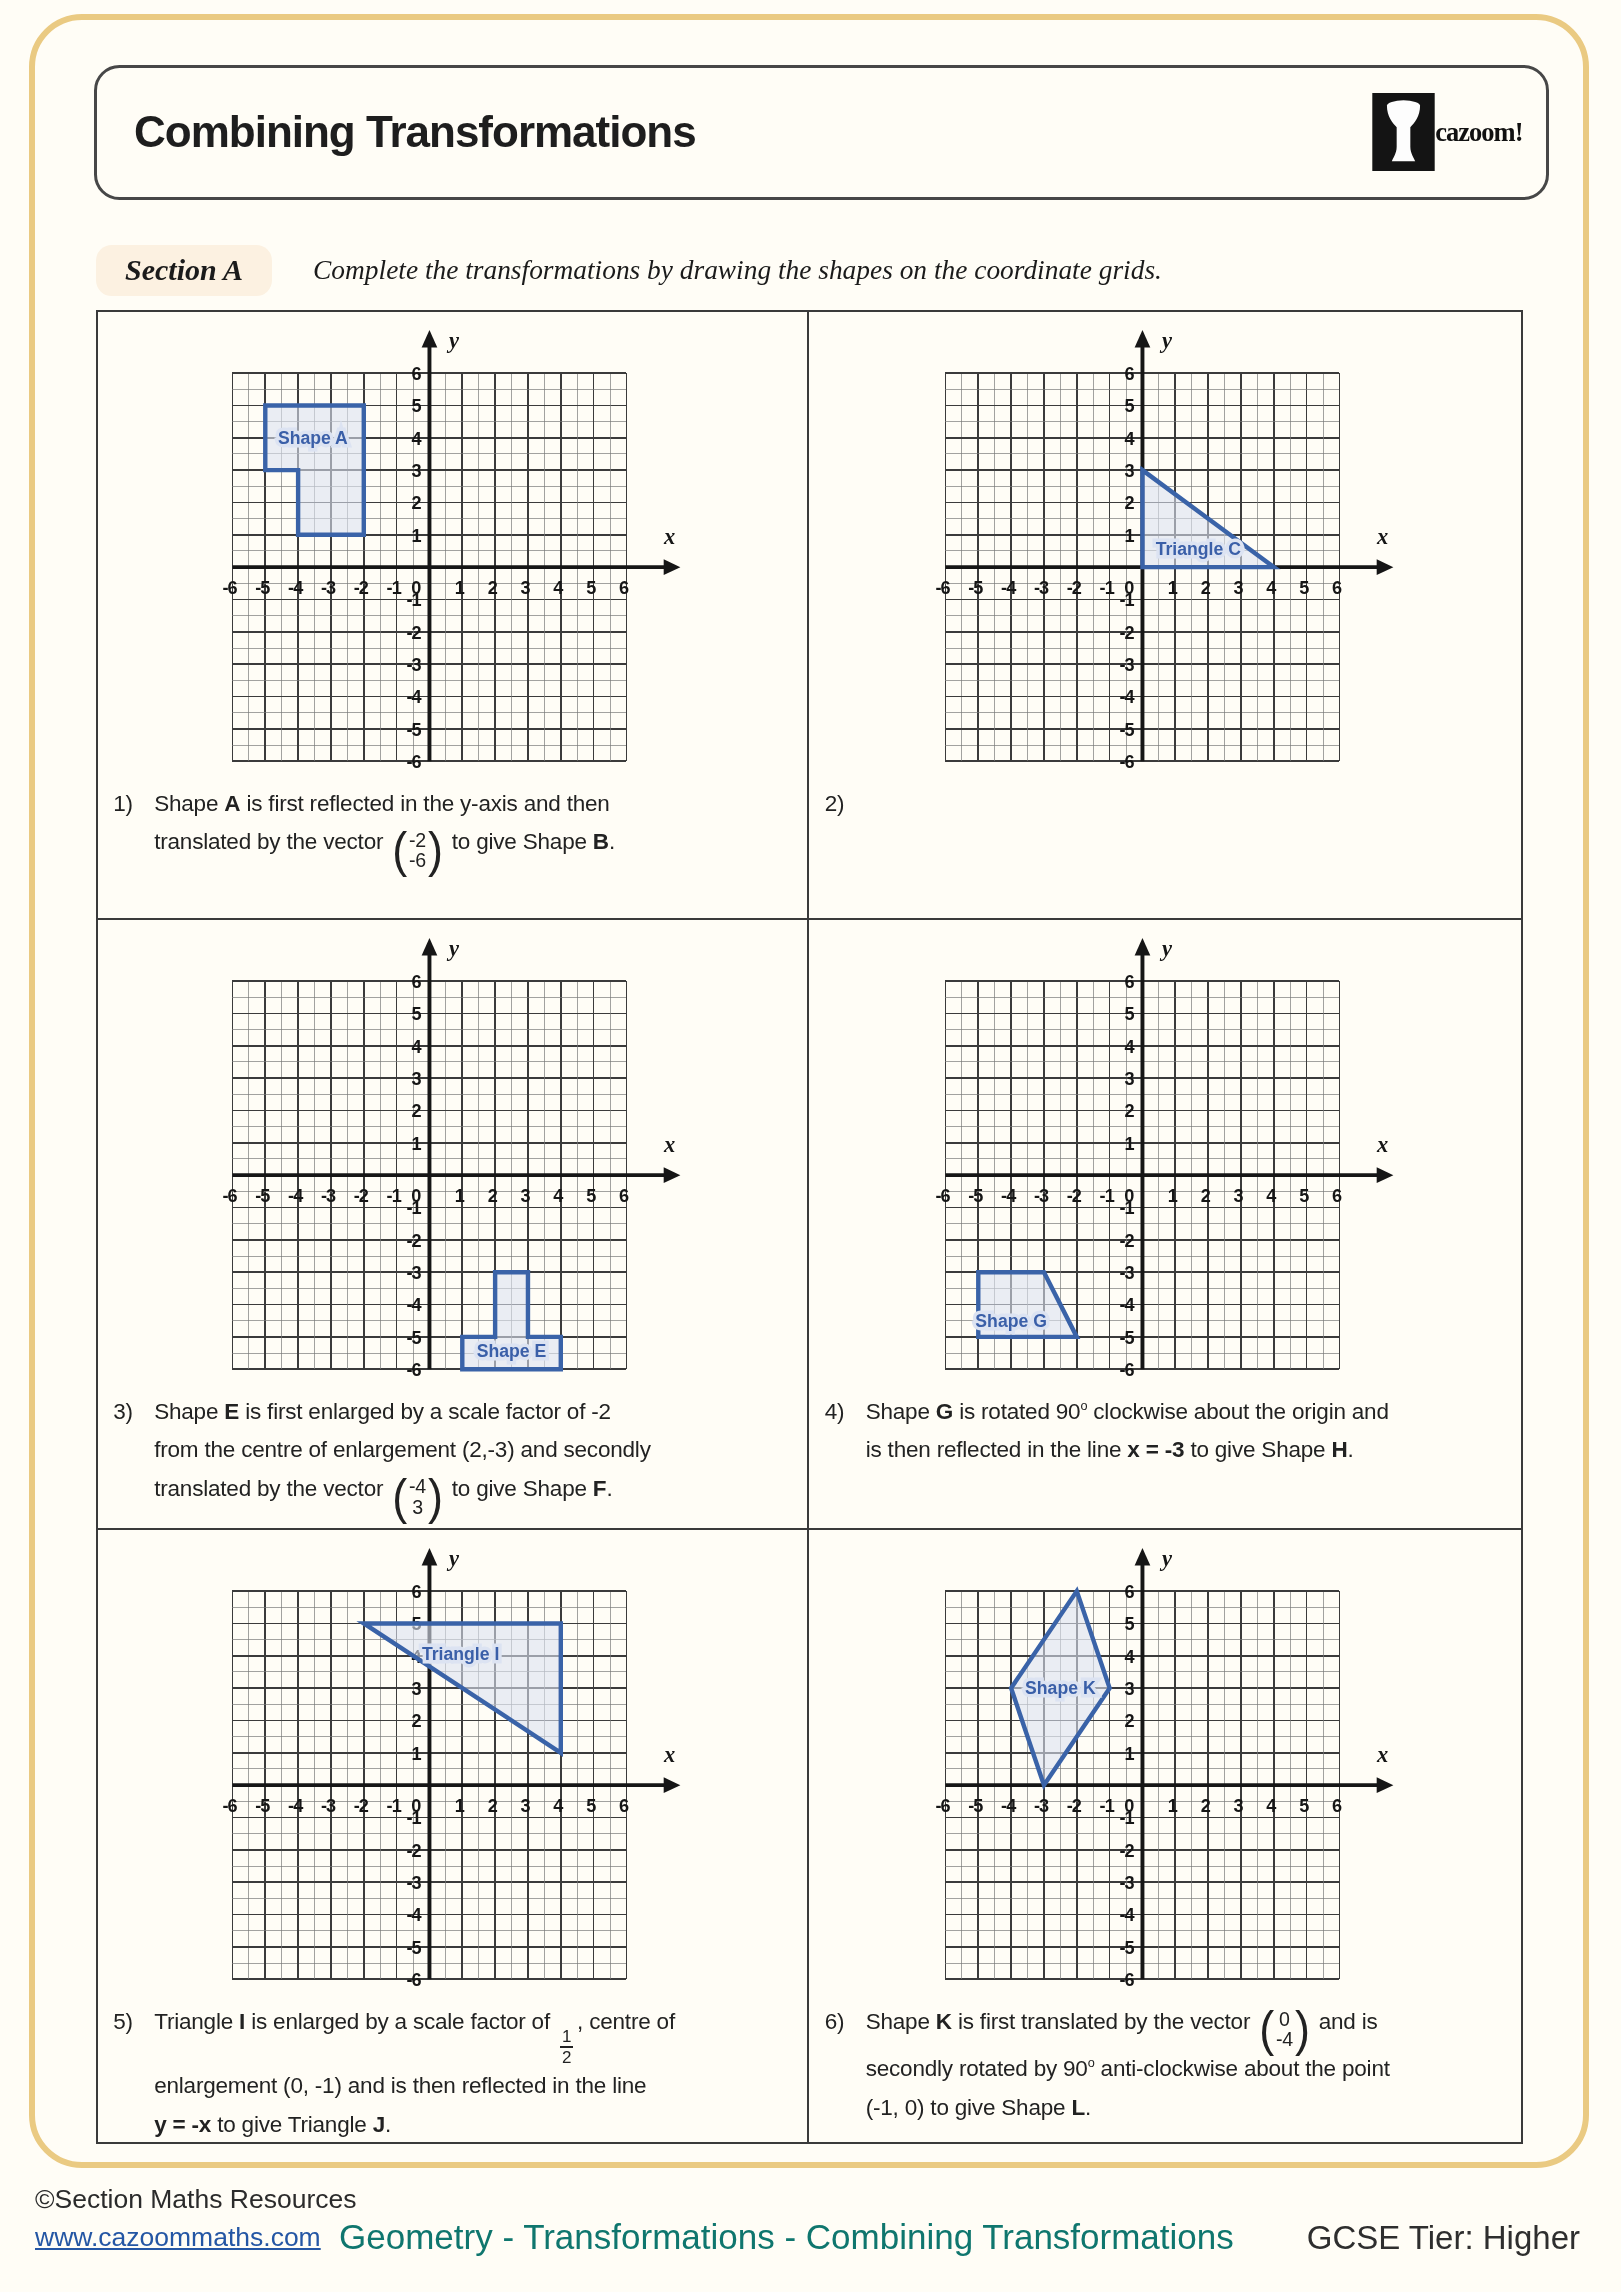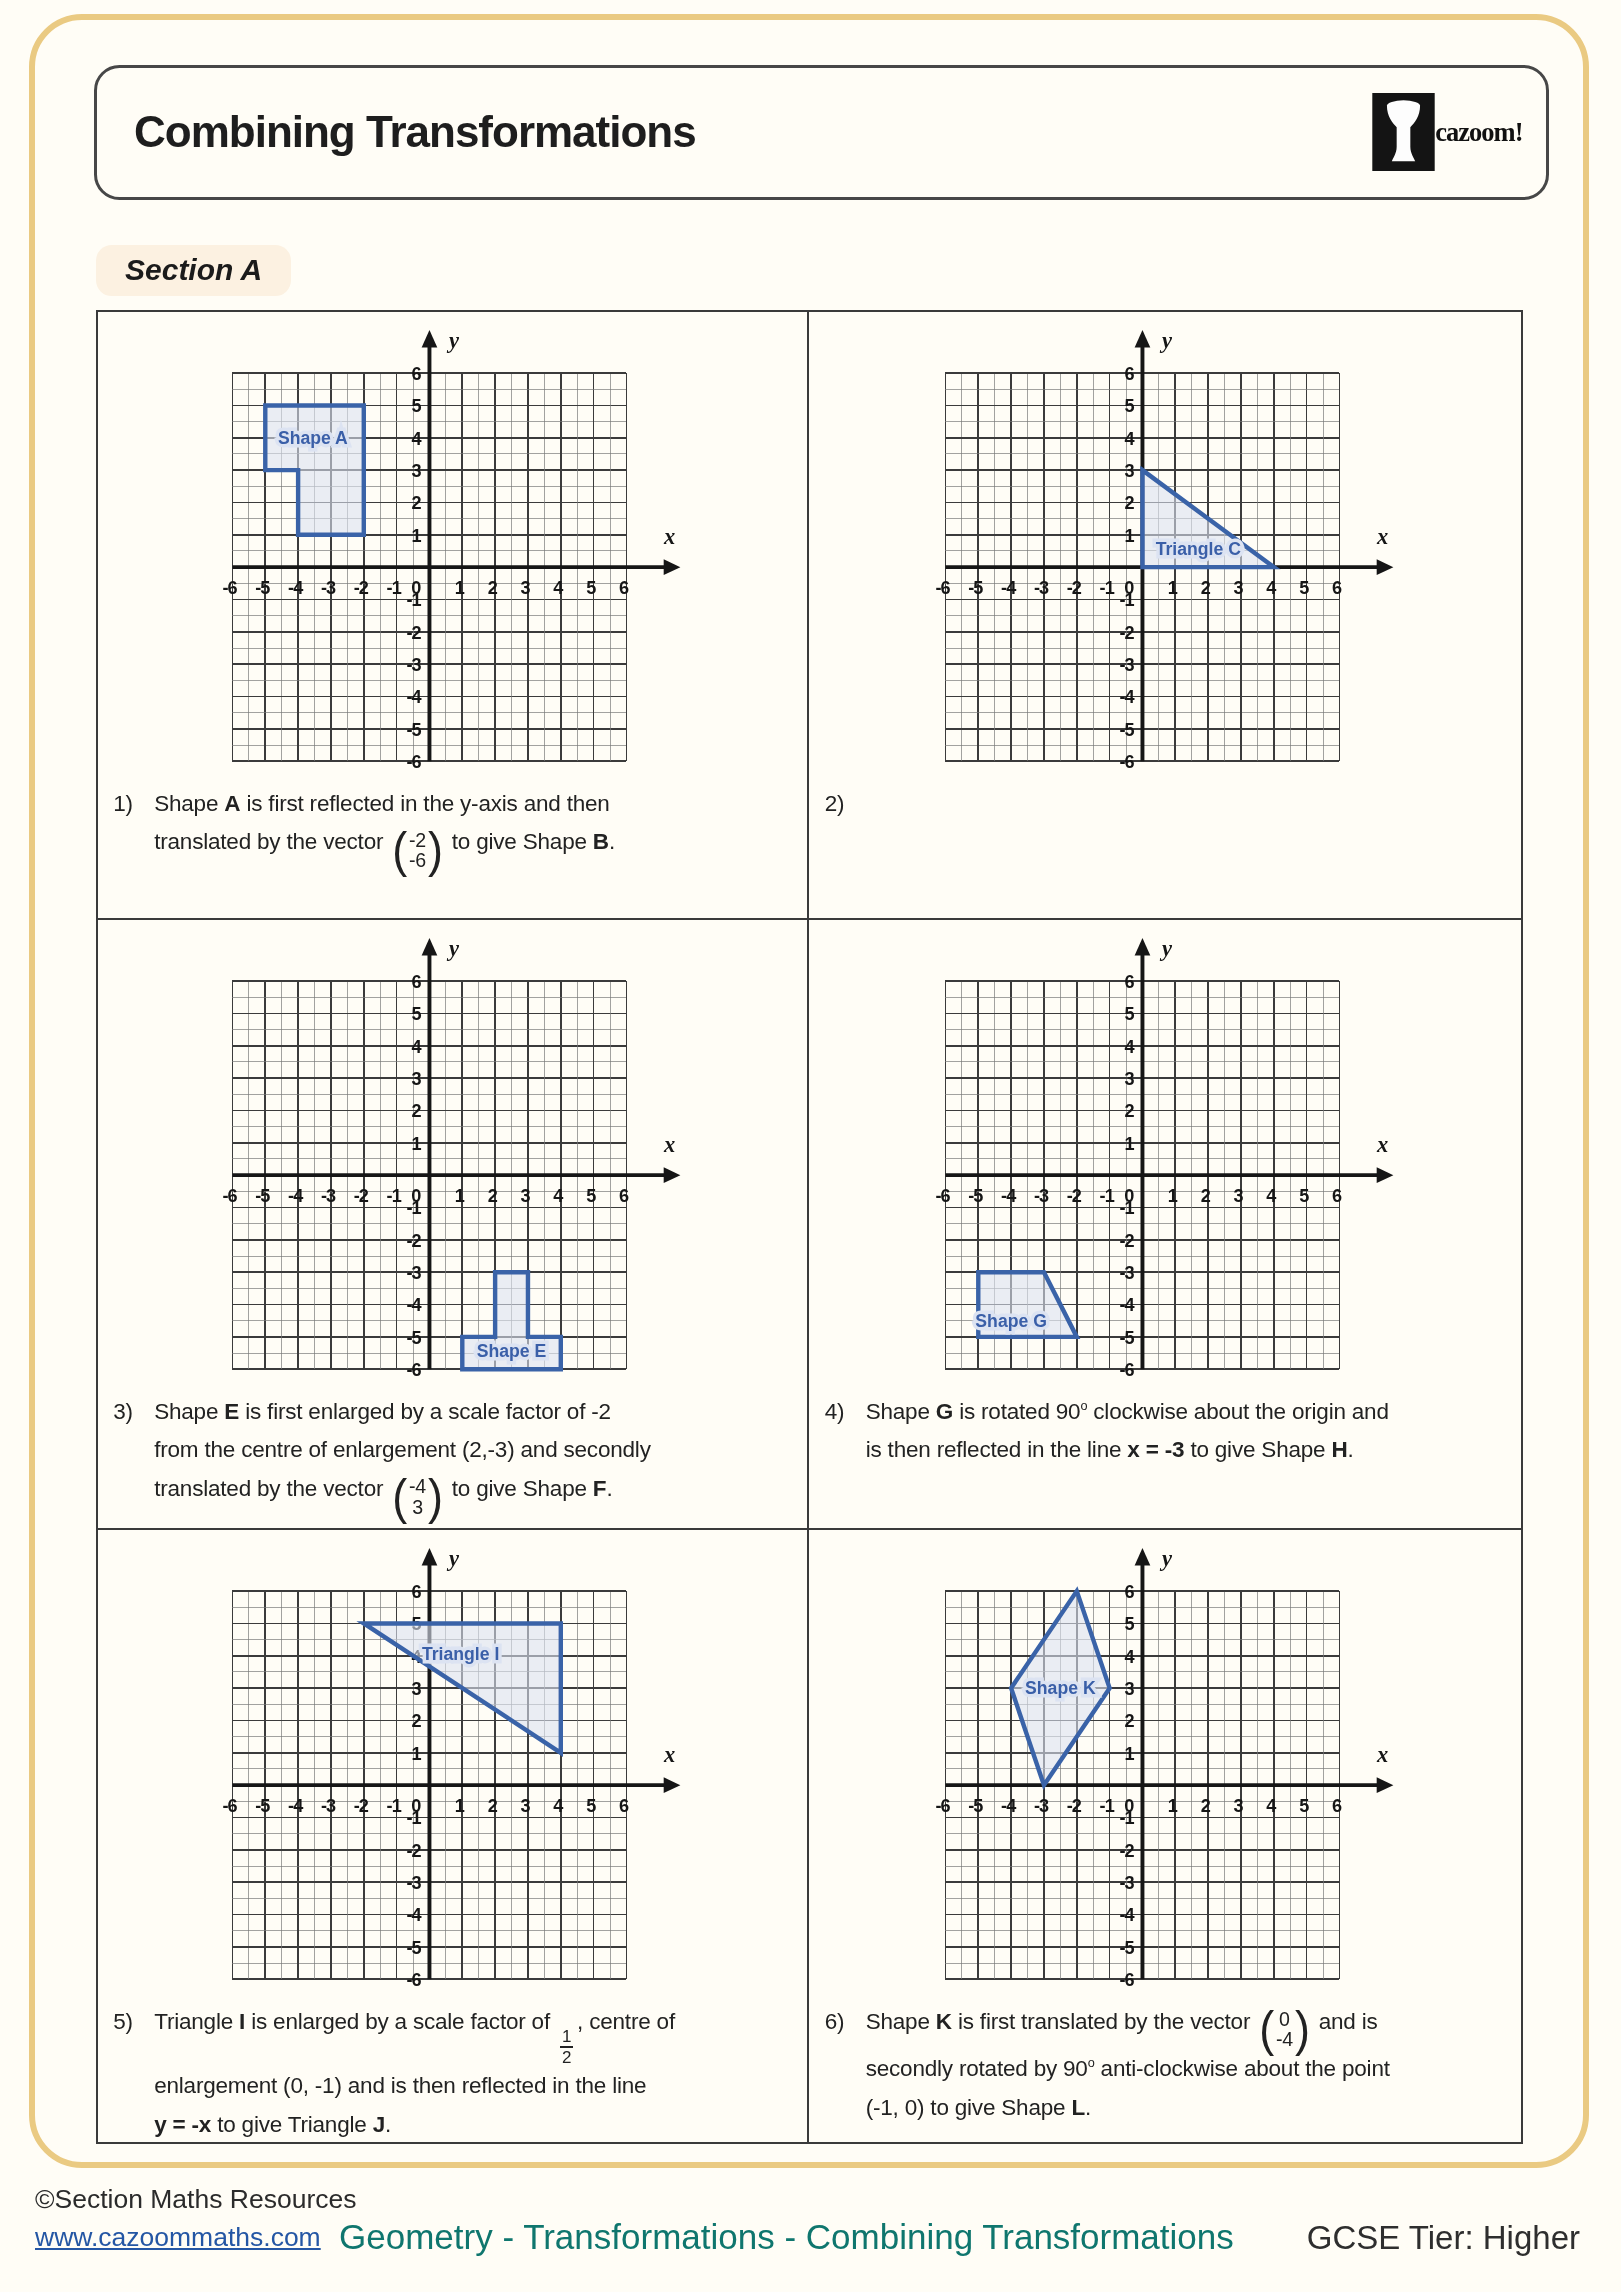--- a/index.html
+++ b/index.html
@@ -23,21 +23,21 @@
     border:3.9px solid #474747; border-radius:25.5px;
     display:flex; align-items:center; justify-content:space-between;
     padding:0 23.5px 0 37px; box-sizing:border-box;
   }
   .page-title { font-size:44px; font-weight:bold; letter-spacing:-1px; color:#1e1e1e; margin:0; }
   .logo { display:flex; flex-direction:row; align-items:center; }
   .logo-text { font-family:"Liberation Serif", serif; font-weight:bold; font-size:26.5px; letter-spacing:-1px; color:#111; margin-top:1px; }
   .section-row { margin:45px 0 0 61px; display:flex; align-items:center; gap:41px; }
   .section-pill {
     background:var(--pill-bg,#fcf1e1); border-radius:15.7px; padding:8.8px 29px;
-    font-family:Liberation Sans, sans-serif; font-style:italic; font-weight:bold;
+    font-family:Liberation Serif, serif; font-style:italic; font-weight:bold;
     font-size:30px; color:#1b1b1b;
   }
   .section-instruction { font-family:"Liberation Serif", serif; font-style:italic; font-size:27.4px; color:#1b1b1b; }
   .qtable {
     width:1423px; margin:13.7px auto 0;
     border:2px solid #3a3a3a;
     display:grid; grid-template-columns:1fr 1fr; grid-template-rows:608px 610px 612px;
     background:transparent;
   }
   .cell { padding-top:11.8px; box-sizing:border-box; overflow:hidden; }
@@ -79,20 +79,21 @@
         <rect x="0" y="0" width="64" height="80" fill="#141414"></rect>
         <ellipse cx="32" cy="13" rx="17" ry="5.5" fill="#fdfdfd"></ellipse>
         <path d="M15,13 C15,24 21,31 25,35 L25,55 C25,62 21,67 20,70 L44,70 C43,67 39,62 39,55 L39,35 C43,31 49,24 49,13 Z" fill="#fdfdfd"></path>
       </svg>
       <div class="logo-text">cazoom!</div>
     </div>
   </div>
 
   <div class="section-row">
     <div class="section-pill">Section A</div>
+    <div class="section-instruction">Complete the transformations by drawing the shapes on the coordinate grids.</div>
   </div>
 
   <div class="qtable">
       <div class="cell bR bB">
         <svg width="494" height="453" viewBox="0 0 504 462" class="grid-svg">
           <g shape-rendering="crispEdges">
             <line x1="28" y1="50" x2="28" y2="446" stroke="#3b3b3b" stroke-width="1.7"></line>
             <line x1="28" y1="446" x2="430" y2="446" stroke="#3b3b3b" stroke-width="1.7"></line>
             <line x1="44.75" y1="50" x2="44.75" y2="446" stroke="#787878" stroke-width="0.7"></line>
             <line x1="28" y1="429.5" x2="430" y2="429.5" stroke="#787878" stroke-width="0.7"></line>

